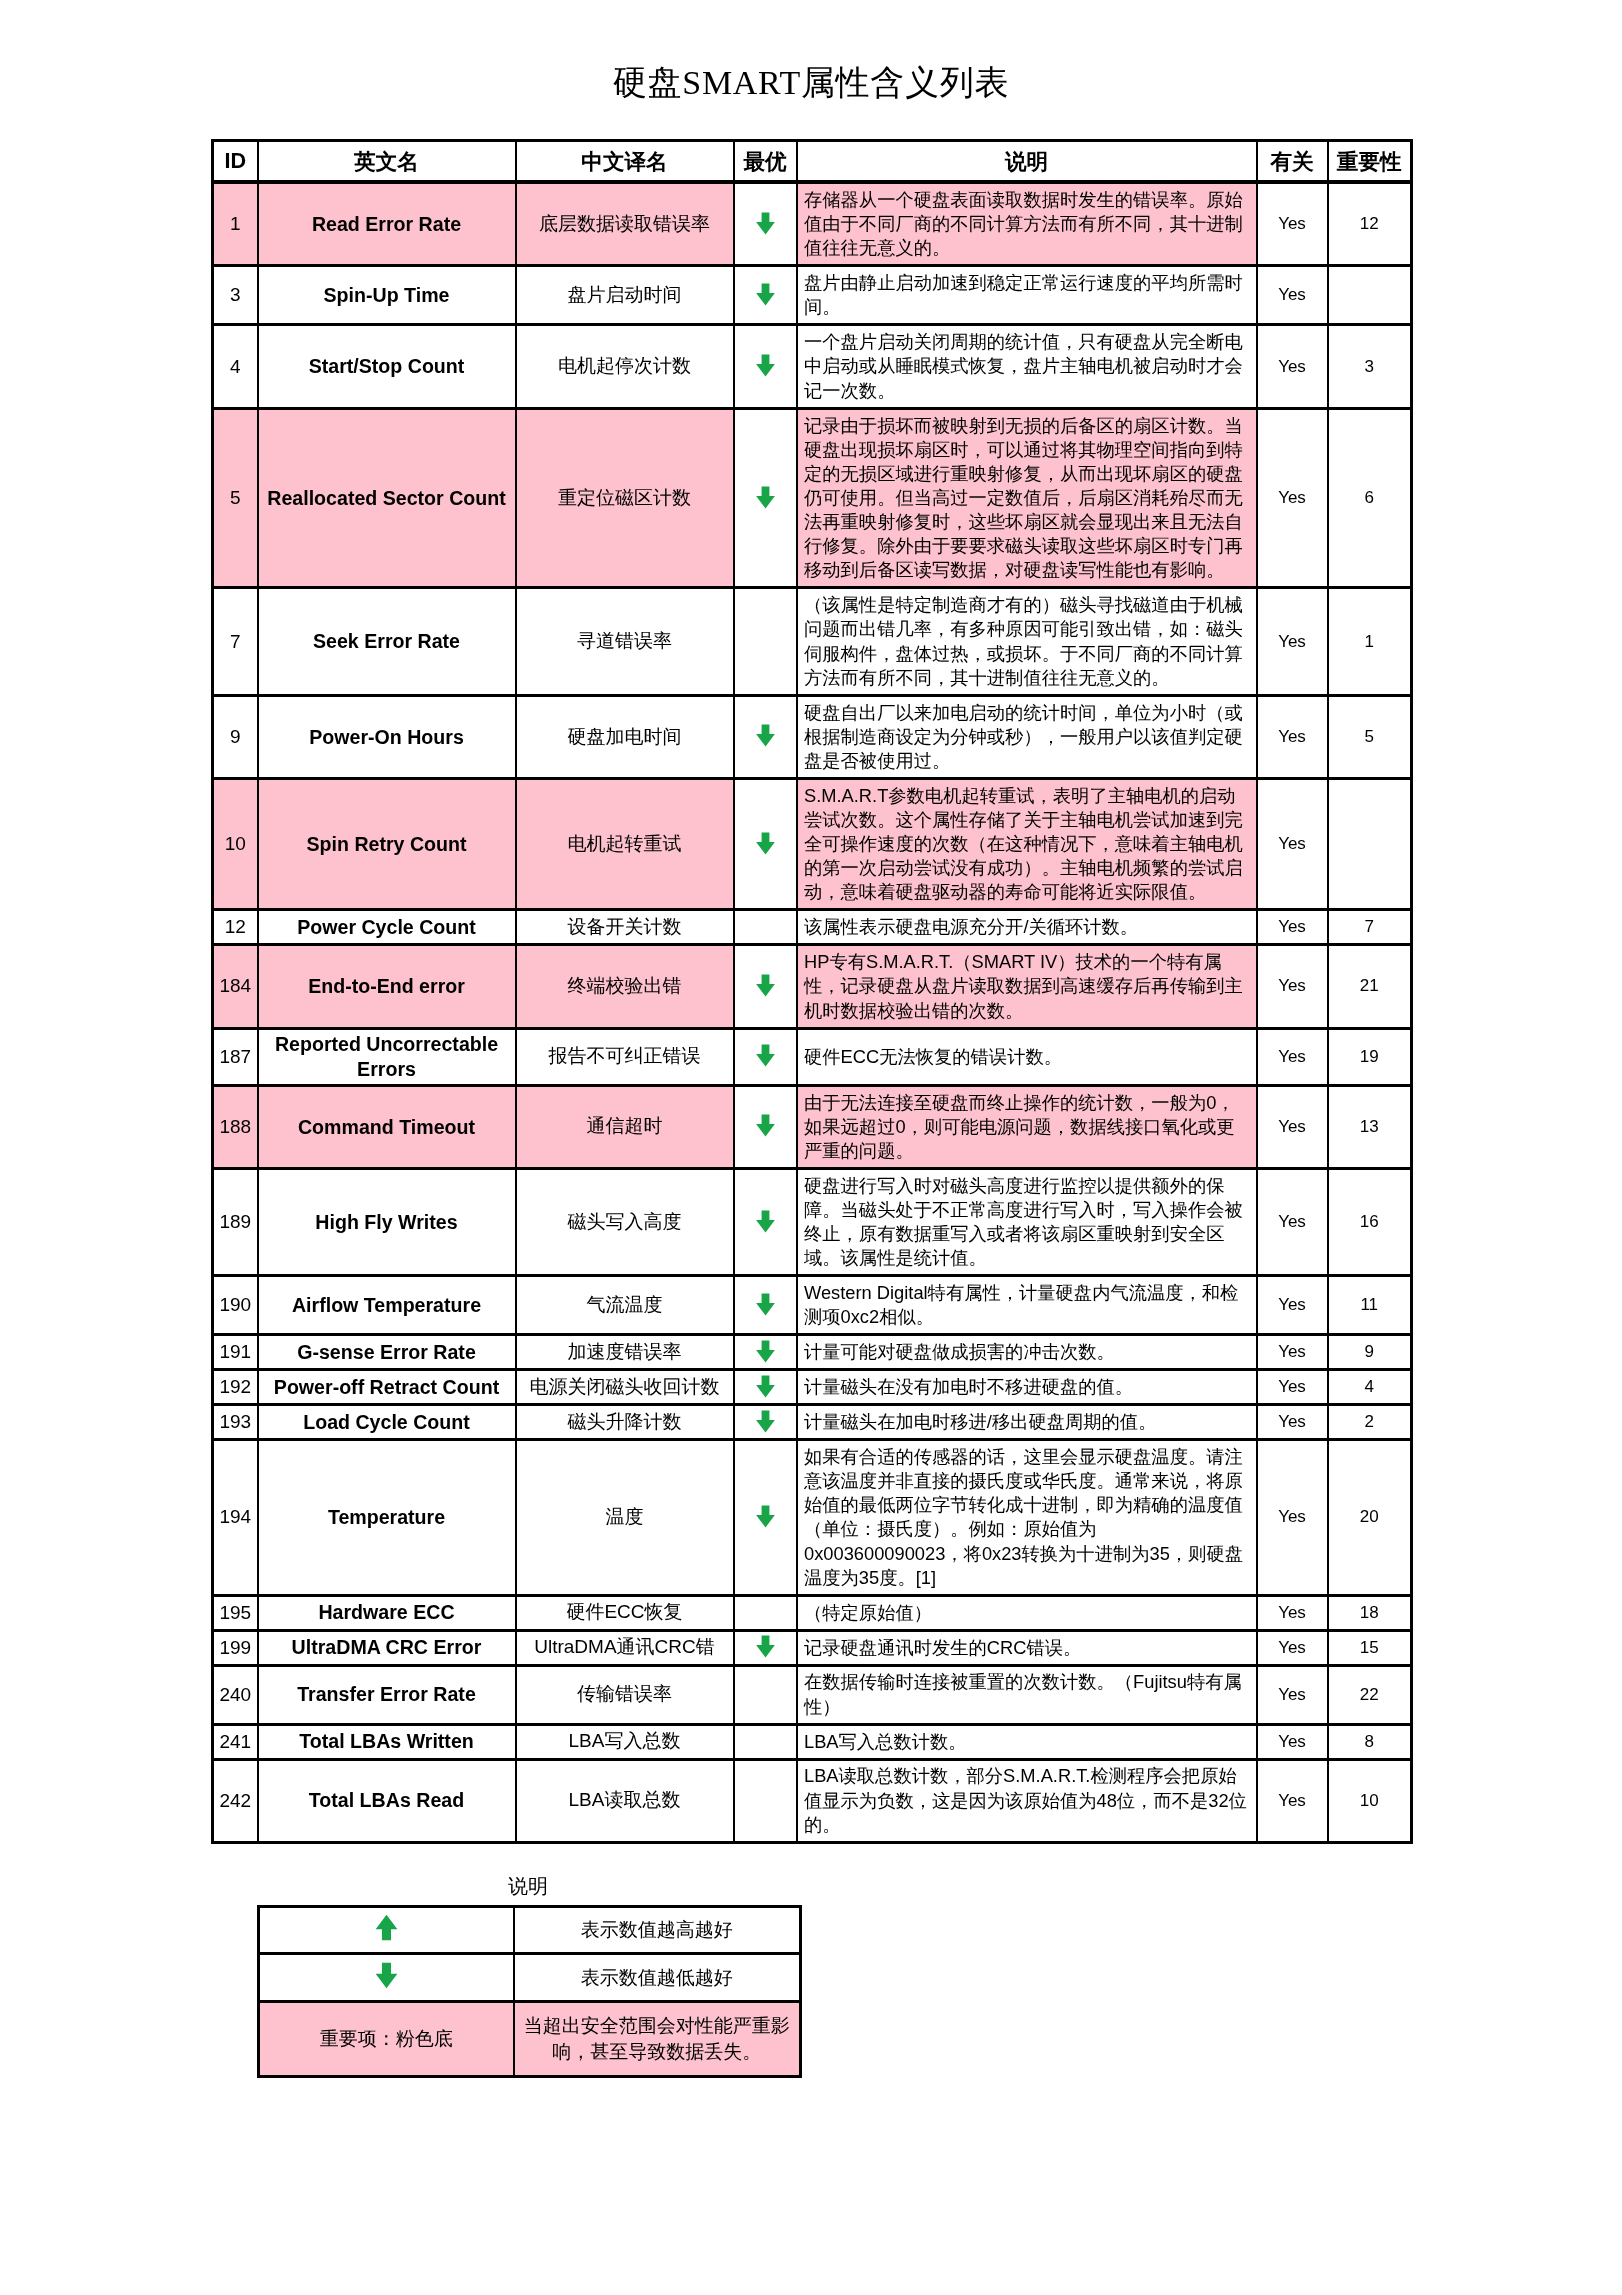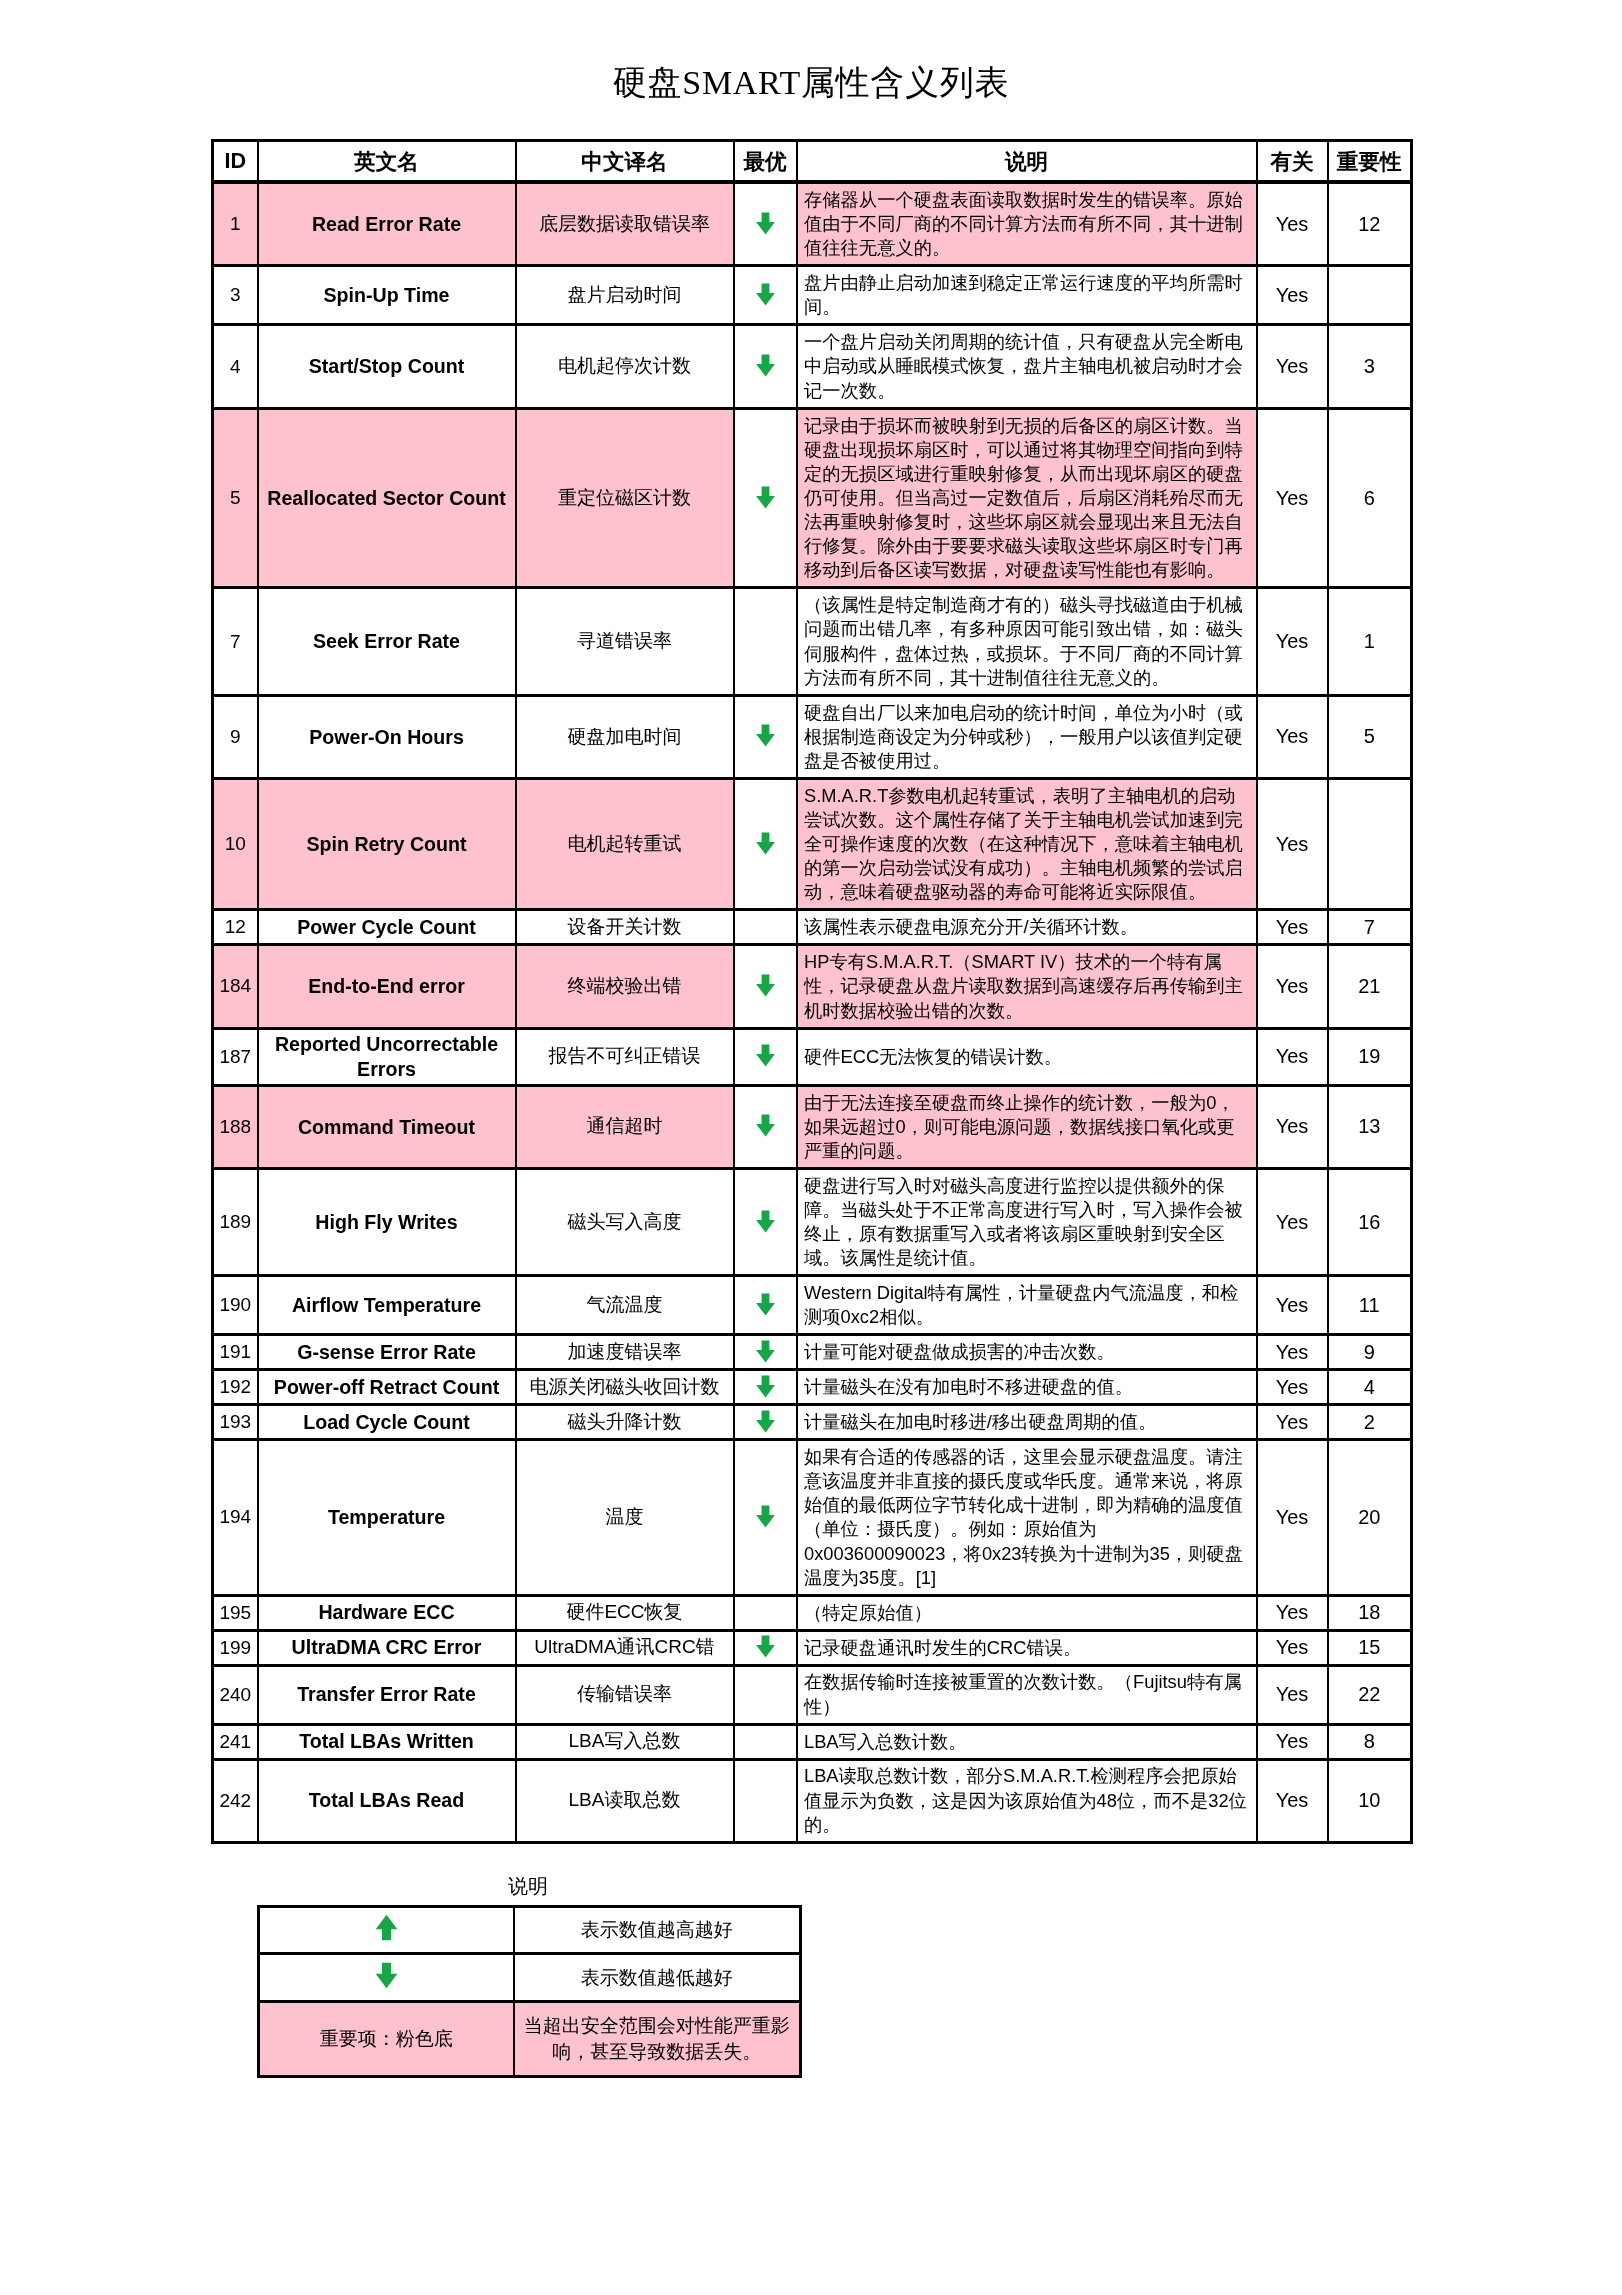--- a/index.html
+++ b/index.html
@@ -33,21 +33,21 @@
   }
   .main td{
     border:2px solid #000;border-top-width:3.3px;border-bottom-width:3.3px;
     vertical-align:middle;background:#fff;
   }
   td.c-id{text-align:center;font-size:19px;}
   td.c-en{text-align:center;font-weight:bold;font-size:19.6px;padding:2.6px 3.9px;line-height:1.25;}
   td.c-zh{text-align:center;font-size:19px;padding:2.6px 3.9px;line-height:1.3;}
   td.c-best{text-align:center;padding:1.3px;}
   td.c-desc{font-size:18.3px;line-height:1.32;padding:3.9px 6.5px;text-align:left;}
-  td.c-rel,td.c-imp{text-align:center;font-size:20px;}
+  td.c-rel,td.c-imp{text-align:center;font-size:17px;}
   td.pink{background:var(--pink);}
   .arrow-box{display:inline-block;vertical-align:middle;}
   
   .legend-wrap{margin:29px 0 0 257px;width:542px;}
   .legend-title{text-align:center;font-size:20px;margin:0 0 5.2px 0;}
   .legend{width:542px;table-layout:fixed;border:3.3px solid #000;}
   .legend td{
     border:2px solid #000;border-top-width:3.3px;border-bottom-width:3.3px;
     font-size:19px;vertical-align:middle;background:#fff;
   }

